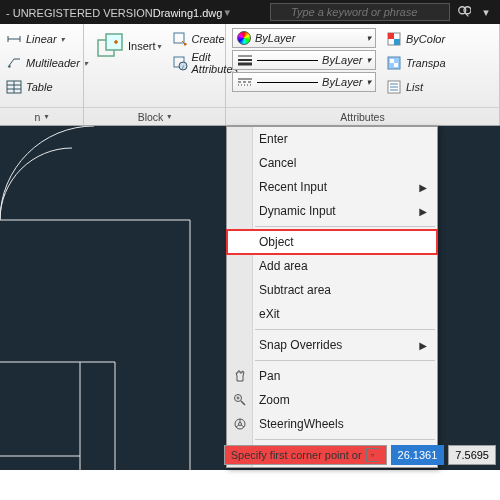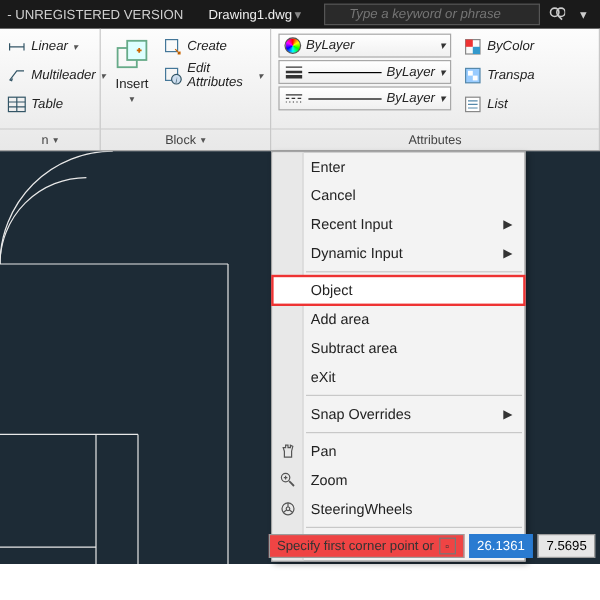--- a/index.html
+++ b/index.html
@@ -2,35 +2,35 @@
 <html><head>
 <meta charset="utf-8">
 <style>
   * { box-sizing: border-box; margin: 0; padding: 0; font-family: "Segoe UI", Arial, sans-serif; }
   body { width: 500px; height: 500px; background: #fff; overflow: hidden; position: relative; }
 
   
   .titlebar { height: 24px; background: #1a1a1a; display: flex; align-items: center; font-size: 11px; color: #ccc; }
   .titlebar .left { display: flex; align-items: flex-end; flex: 1; gap: 0; padding-left: 6px; }
   .titlebar .unreg { color: #d0d0d0; }
-  .titlebar .fname { color: #eee; margin-left: 21px; }
+  .titlebar .fname { color: #eee; }
   .titlebar .dd { color: #888; margin-left: 2px; }
   .titlebar .search { flex: 0 0 180px; height: 18px; background: #2a2a2a; border: 1px solid #555; display: flex; align-items: center; }
   .titlebar .search input { background: transparent; border: none; color: #888; font-style: italic; font-size: 11px; width: 100%; padding: 0 20px; outline: none; }
   .titlebar .right { display: flex; align-items: center; gap: 6px; padding: 0 6px; }
   .titlebar .ticon { width: 16px; height: 16px; display: flex; align-items: center; justify-content: center; color: #ccc; font-size: 11px; }
 
   
   .ribbon { height: 102px; background: linear-gradient(#fdfdfd,#e8e8e8); border-bottom: 1px solid #a5a5a5; display: flex; font-size: 11px; color: #222; }
   .panel { border-right: 1px solid #c8c8c8; display: flex; flex-direction: column; }
   .panel-body { flex: 1; display: flex; align-items: flex-start; padding: 4px 6px; gap: 6px; }
   .panel-title { height: 18px; text-align: center; font-size: 10.5px; color: #444; border-top: 1px solid #d0d0d0; display: flex; align-items: center; justify-content: center; gap: 4px; }
   .stack { display: flex; flex-direction: column; gap: 2px; font-style: italic; }
   .row { display: flex; align-items: center; gap: 4px; height: 22px; }
-  .bigbtn { display: flex; flex-direction: column; align-items: center; gap: 2px; padding: 2px 4px; }
+  .bigbtn { display: flex; flex-direction: row; align-items: center; gap: 2px; padding: 2px 4px; }
   .bigbtn .ico { width: 32px; height: 32px; display:flex; align-items:center; justify-content:center; }
   .sm-ico { width: 16px; height: 16px; display:flex; align-items:center; justify-content:center; flex-shrink:0; }
   .dd-caret { font-size: 8px; color: #555; }
   .selectish { height: 20px; border: 1px solid #a8a8a8; background: linear-gradient(#fff,#f0f0f0); display:flex; align-items:center; padding:0 4px; gap:4px; }
   .selectish.wide { width: 144px; }
   .selectish .swatch { width: 14px; height: 14px; border:1px solid #555; background: conic-gradient(red,yellow,lime,cyan,blue,magenta,red); border-radius: 50%; }
   .selectish .line { flex:1; display:flex; align-items:center; gap:4px; }
   .selectish .dash { flex:1; height:1px; background:#000; }
   .selectish .txt { color:#222; }
   .selectish .caret { font-size: 9px; color:#333; margin-left:auto; }

